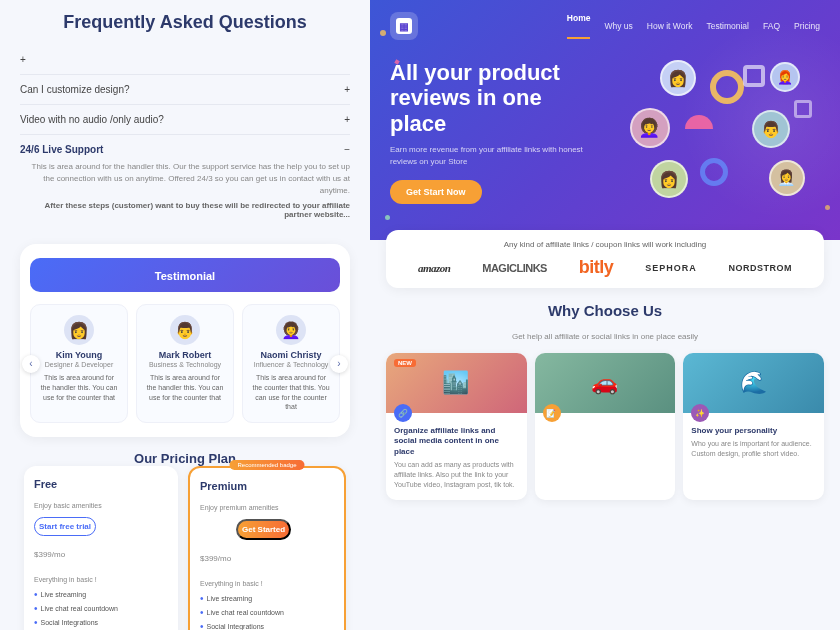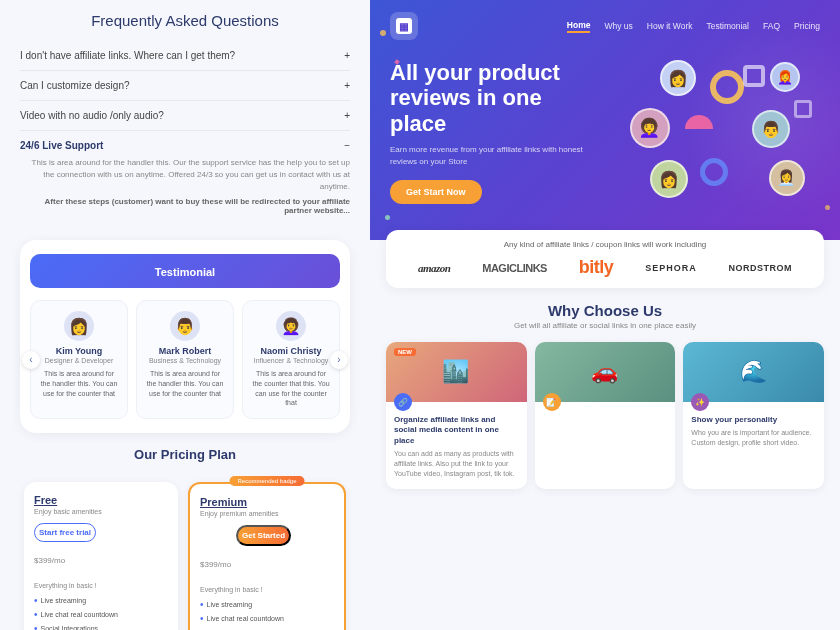--- a/index.html
+++ b/index.html
@@ -16,22 +16,22 @@
     
     .left-panel {
       width: 370px;
       background: #f5f7fc;
       padding: 12px 20px 0 20px;
       overflow: hidden;
       flex-shrink: 0;
     }
 
     .faq-title {
-      font-size: 15px;
-      font-weight: 400;
+      font-size: 18px;
+      font-weight: 700;
       color: #2d3a6b;
       text-align: center;
       margin-bottom: 12px;
     }
 
     .faq-item {
       border-bottom: 1px solid #e5e8f0;
       padding: 9px 0;
     }
     .faq-item-header {
@@ -152,21 +152,21 @@
     
     .pricing-section {
       margin-top: 14px;
       padding: 0 4px;
     }
     .pricing-title {
       text-align: center;
       font-size: 13px;
       font-weight: 700;
       color: #2d3a6b;
-      margin-bottom: 20px;
+      margin-bottom: 0;
     }
     .pricing-cards {
       display: flex;
       gap: 10px;
     }
     .pcard {
       flex: 1;
       background: #fff;
       border-radius: 12px;
       padding: 12px 10px;
@@ -185,22 +185,21 @@
       color: #fff;
       font-size: 6px;
       padding: 2px 8px;
       border-radius: 20px;
       white-space: nowrap;
     }
     .pcard-type {
       font-size: 11px;
       font-weight: 700;
       color: #2d3a6b;
-      margin-bottom: 2px;
-      text-decoration: underline;
+      margin-bottom: 12px;
     }
     .pcard-desc {
       font-size: 7px;
       color: #888;
       margin-bottom: 8px;
     }
     .pcard-btn-free {
       display: block;
       text-align: center;
       background: #fff;
@@ -307,21 +306,21 @@
     .nav-link {
       font-size: 8.5px;
       color: rgba(255,255,255,0.85);
       cursor: pointer;
       white-space: nowrap;
     }
     .nav-link.active {
       color: #fff;
       font-weight: 700;
       border-bottom: 2px solid #f7a035;
-      padding-bottom: 1px;
+      padding-bottom: 14px;
     }
     .hero-body {
       display: flex;
       align-items: flex-start;
       justify-content: space-between;
     }
     .hero-text {
       max-width: 200px;
       z-index: 2;
       position: relative;
@@ -401,21 +400,21 @@
 
     
     .why-section {
       padding: 14px 16px 10px;
     }
     .why-title {
       text-align: center;
       font-size: 15px;
       font-weight: 800;
       color: #2d3a6b;
-      margin-bottom: 2px;
+      margin-bottom: 13px;
     }
     .why-sub {
       text-align: center;
       font-size: 8px;
       color: #888;
       margin-bottom: 12px;
     }
     .why-cards {
       display: flex;
       gap: 8px;
@@ -509,21 +508,20 @@
 </head>
 <body>
 
 <div class="left-panel">
 
   <div>
     <h2 class="faq-title">Frequently Asked Questions</h2>
 
     <div class="faq-item">
       <div class="faq-item-header">
-        <span>I don't have affiliate links. Where can I get them?</span>
         <span class="faq-plus">+</span>
       </div>
     </div>
 
     <div class="faq-item">
       <div class="faq-item-header">
         <span>Can I customize design?</span>
         <span class="faq-plus">+</span>
       </div>
     </div>
@@ -671,21 +669,21 @@
       <span class="partner-logo amazon">amazon</span>
       <span class="partner-logo magic">MAGICLINKS</span>
       <span class="partner-logo bitly">bitly</span>
       <span class="partner-logo sephora">SEPHORA</span>
       <span class="partner-logo nordstrom">NORDSTROM</span>
     </div>
   </div>
 
   <div class="why-section">
     <div class="why-title">Why Choose Us</div>
-    <div class="why-sub">Get will all affiliate or social links in one place easily</div>
+    <div class="why-sub">Get help all affiliate or social links in one place easily</div>
 
     <div class="why-cards">
 
       <div class="wcard">
         <div class="wcard-img-placeholder urban" style="position:relative;">
           🏙️
           <div class="wcard-tag">NEW</div>
         </div>
         <div class="wcard-icon-badge" style="background:#4a6cf7;">🔗</div>
         <div class="wcard-body">

